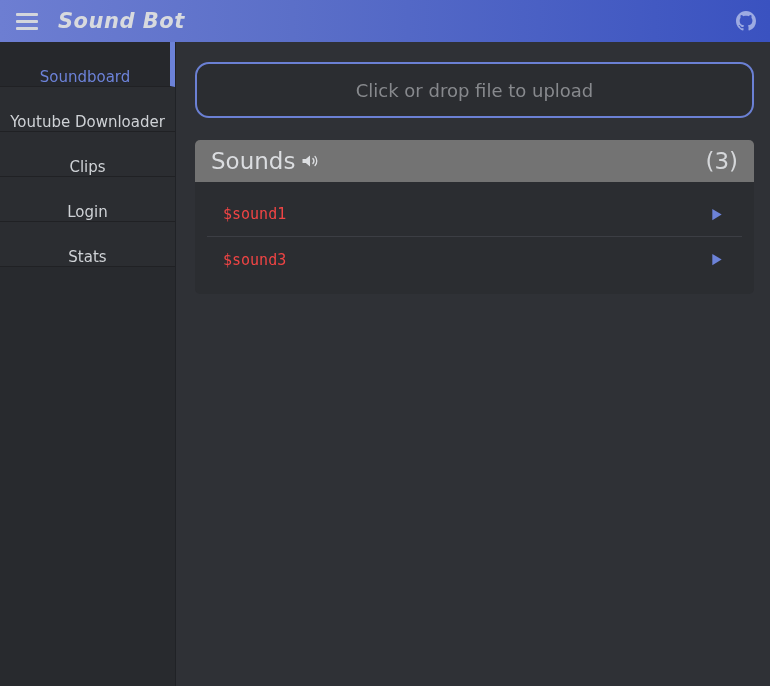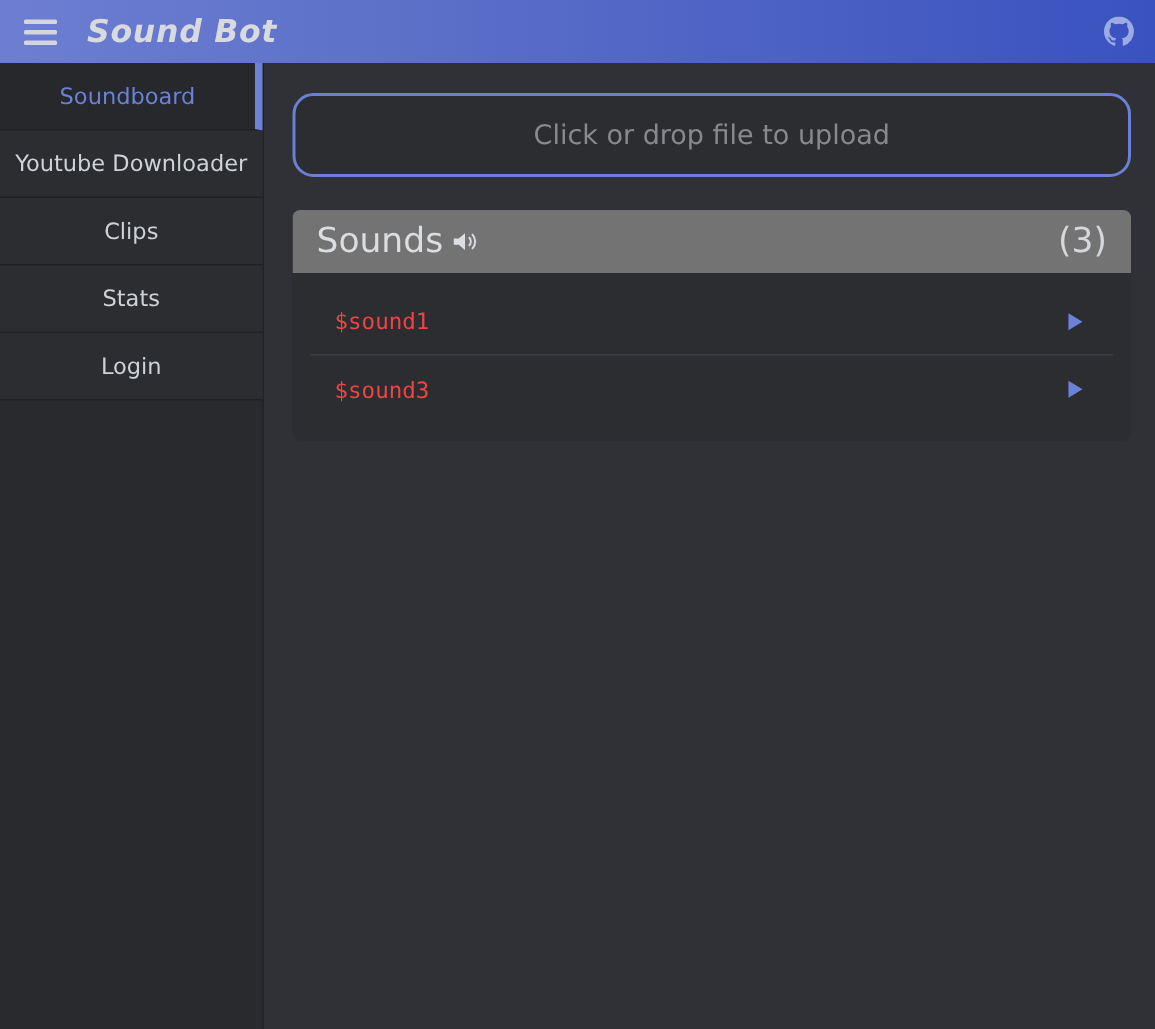--- a/index.html
+++ b/index.html
@@ -43,21 +43,21 @@
 
   
   .sidebar {
     width: 176px;
     background: #282a2e;
     border-right: 1px solid #202226;
     flex-shrink: 0;
   }
   .side-item {
     height: 45px;
-    display: flex; align-items: center; justify-content: center;
+    display: flex; align-items: flex-end; justify-content: center;
     background: #2b2d31;
     border-bottom: 1px solid #202124;
     font-size: 15px;
     color: #cfd2d6;
     cursor: pointer;
   }
   .side-item.active {
     background: #26282c;
     color: #6c82d8;
     border-right: 5px solid #6c82d8;
@@ -137,24 +137,24 @@
     <div class="side-item active">
       <span>Soundboard</span>
     </div>
     <div class="side-item">
       <span>Youtube Downloader</span>
     </div>
     <div class="side-item">
       <span>Clips</span>
     </div>
     <div class="side-item">
-      <span>Stats</span>
+      <span>Login</span>
     </div>
     <div class="side-item">
-      <span>Login</span>
+      <span>Stats</span>
     </div>
   </nav>
 
   <main class="main">
     <div class="upload-box">
       <span>Click or drop file to upload</span>
     </div>
 
     <section class="sounds-panel">
       <div class="sounds-header">

